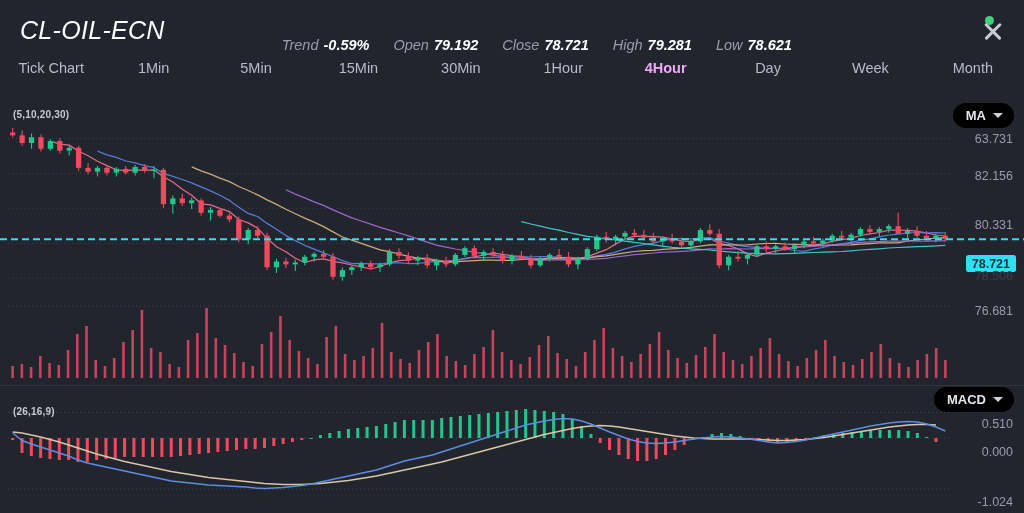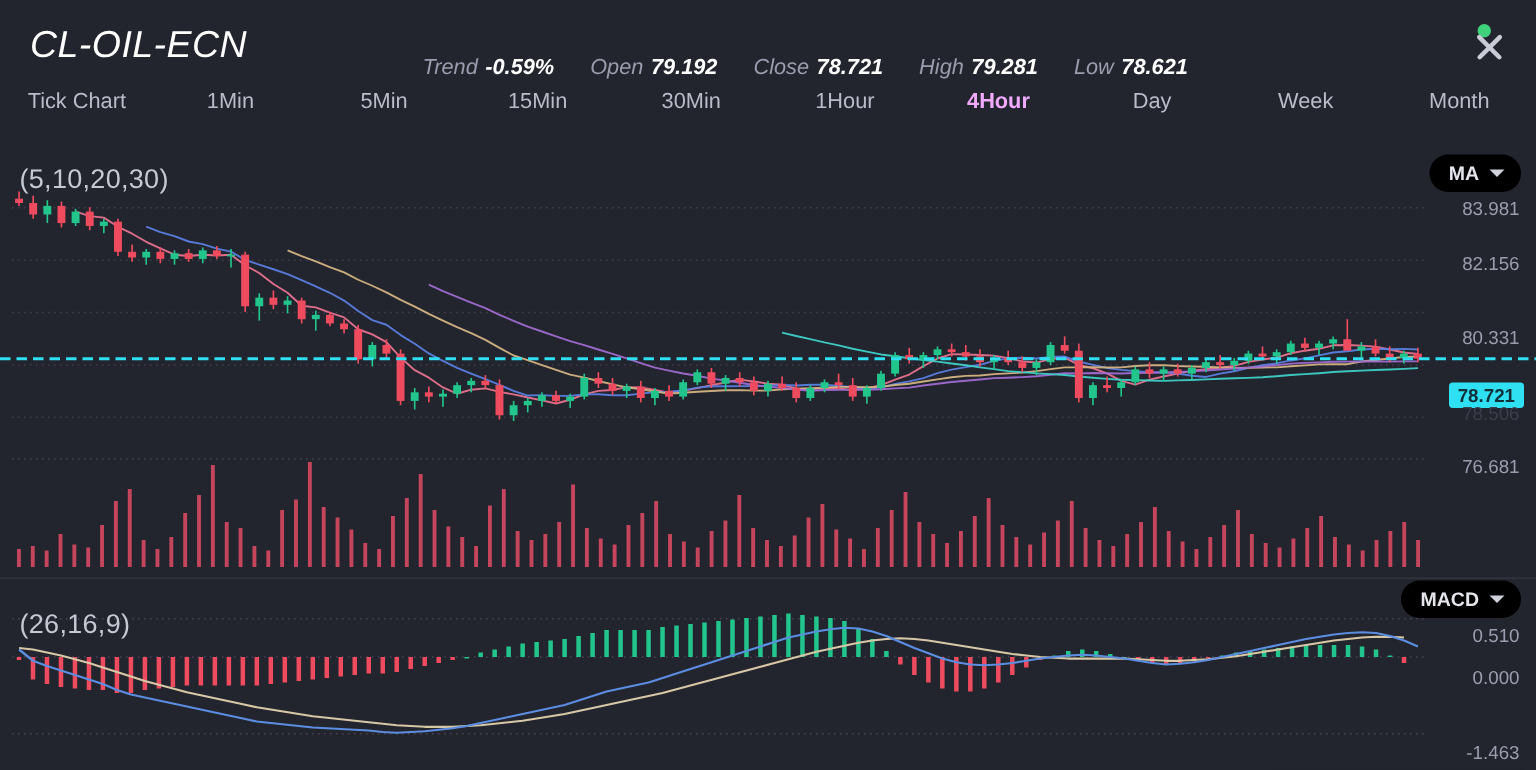--- a/index.html
+++ b/index.html
@@ -60,22 +60,23 @@
   
   .pane { position: absolute; left: 0; width: 1024px; }
   .pane-price  { top: 103px; height: 197px; }
   .pane-volume { top: 300px; height: 85px; }
   .pane-macd   { top: 385px; height: 128px; }
 
   .pane svg { display: block; width: 100%; height: 100%; }
 
   .ind-label {
     position: absolute; left: 13px; top: 6px;
-    font-size: 18px; color: #c6c9d4; letter-spacing: 0.2px;
+    font-size: 10px; color: #c6c9d4; letter-spacing: 0.2px;
     pointer-events: none;
+    font-weight: bold;
   }
   .ind-label.macd-lbl { top: 21px; }
 
   .ind-select {
     position: absolute; right: 10px;
     background: #000000; border-radius: 15px;
     height: 25px; display: flex; align-items: center; gap: 7px;
     padding: 0 11px 0 13px; cursor: pointer;
   }
   .ind-select.ma-sel   { top: 0px; }
@@ -593,24 +594,24 @@
         <polyline points="12.7,47.0 22.0,48.0 31.3,50.0 40.6,52.0 50.0,54.5 59.3,57.0 68.6,60.0 78.0,63.0 87.3,66.0 96.6,69.0 105.9,71.5 115.3,74.0 124.6,76.5 133.9,78.5 143.2,80.5 152.6,82.5 161.9,84.5 171.2,86.5 180.5,88.0 189.9,89.5 199.2,91.0 208.5,92.5 217.9,93.5 227.2,94.5 236.5,95.5 245.8,96.5 255.2,97.5 264.5,98.5 273.8,99.0 283.1,99.5 292.5,99.5 301.8,99.5 311.1,99.0 320.4,98.5 329.8,97.5 339.1,96.5 348.4,95.5 357.8,94.0 367.1,92.5 376.4,91.0 385.7,89.0 395.1,87.0 404.4,85.0 413.7,83.0 423.0,81.0 432.4,79.0 441.7,77.0 451.0,74.5 460.3,72.0 469.7,69.5 479.0,67.0 488.3,64.5 497.7,62.0 507.0,59.5 516.3,57.0 525.6,54.5 535.0,52.0 544.3,49.5 553.6,47.5 562.9,45.5 572.3,43.5 581.6,42.0 590.9,41.0 600.2,40.5 609.6,41.0 618.9,42.0 628.2,43.5 637.6,45.0 646.9,46.5 656.2,48.0 665.5,49.5 674.9,51.0 684.2,52.0 693.5,53.0 702.8,53.5 712.2,54.0 721.5,54.0 730.8,54.0 740.1,54.0 749.5,54.0 758.8,54.5 768.1,55.0 777.5,55.5 786.8,55.5 796.1,55.0 805.4,54.5 814.8,53.5 824.1,52.5 833.4,51.0 842.7,49.5 852.1,48.0 861.4,46.5 870.7,45.0 880.0,43.5 889.4,42.0 898.7,41.0 908.0,40.0 917.4,39.5 926.7,39.5 936.0,40.0" fill="none" stroke="#d8c7a6" stroke-width="1.5" stroke-linejoin="round"></polyline>
         <polyline points="12.7,48.0 22.0,55.5 31.3,59.0 40.6,62.0 50.0,65.0 59.3,68.0 68.6,71.0 78.0,75.0 87.3,78.0 96.6,80.0 105.9,82.0 115.3,84.0 124.6,86.0 133.9,88.0 143.2,90.0 152.6,92.0 161.9,94.0 171.2,96.0 180.5,97.0 189.9,98.0 199.2,99.0 208.5,100.0 217.9,100.5 227.2,101.0 236.5,101.5 245.8,102.0 255.2,103.0 264.5,103.5 273.8,103.0 283.1,102.5 292.5,101.5 301.8,100.5 311.1,99.0 320.4,97.0 329.8,95.0 339.1,93.0 348.4,91.0 357.8,89.0 367.1,87.0 376.4,85.0 385.7,82.0 395.1,79.0 404.4,76.0 413.7,74.0 423.0,72.0 432.4,70.0 441.7,67.0 451.0,64.0 460.3,61.0 469.7,58.0 479.0,55.0 488.3,52.0 497.7,49.0 507.0,46.0 516.3,43.0 525.6,40.0 535.0,38.0 544.3,36.0 553.6,34.5 562.9,33.5 572.3,34.0 581.6,36.0 590.9,39.0 600.2,43.0 609.6,47.0 618.9,50.5 628.2,54.0 637.6,56.5 646.9,58.0 656.2,58.5 665.5,58.0 674.9,57.0 684.2,55.5 693.5,54.0 702.8,53.0 712.2,52.0 721.5,51.5 730.8,52.0 740.1,53.0 749.5,54.0 758.8,55.5 768.1,57.0 777.5,58.0 786.8,57.5 796.1,56.5 805.4,55.0 814.8,53.0 824.1,51.0 833.4,49.0 842.7,47.0 852.1,45.0 861.4,43.0 870.7,41.0 880.0,39.5 889.4,38.0 898.7,37.0 908.0,36.5 917.4,37.0 926.7,39.0 936.0,42.0 945.3,46.0" fill="none" stroke="#5b8ee0" stroke-width="1.5" stroke-linejoin="round"></polyline>
       </svg>
     <div class="ind-label macd-lbl">(26,16,9)</div>
     <div class="ind-select macd-sel">
       <span class="txt">MACD</span>
       <span class="caret"></span>
     </div>
   </div>
 
-  <div class="axis-label" style="top:132px">83.981</div>
+  <div class="axis-label" style="top:132px">63.731</div>
   <div class="axis-label" style="top:169px">82.156</div>
   <div class="axis-label" style="top:218px">80.331</div>
   <div class="price-tag" style="top:255px">78.721</div>
   <div class="price-tag-dim" style="top:269px">78.506</div>
   <div class="axis-label" style="top:304px">76.681</div>
 
   <div class="axis-label" style="top:417px">0.510</div>
   <div class="axis-label" style="top:445px">0.000</div>
-  <div class="axis-label" style="top:495px">-1.463</div>
+  <div class="axis-label" style="top:495px">-1.024</div>
 
 </div>
 
 </body></html>

